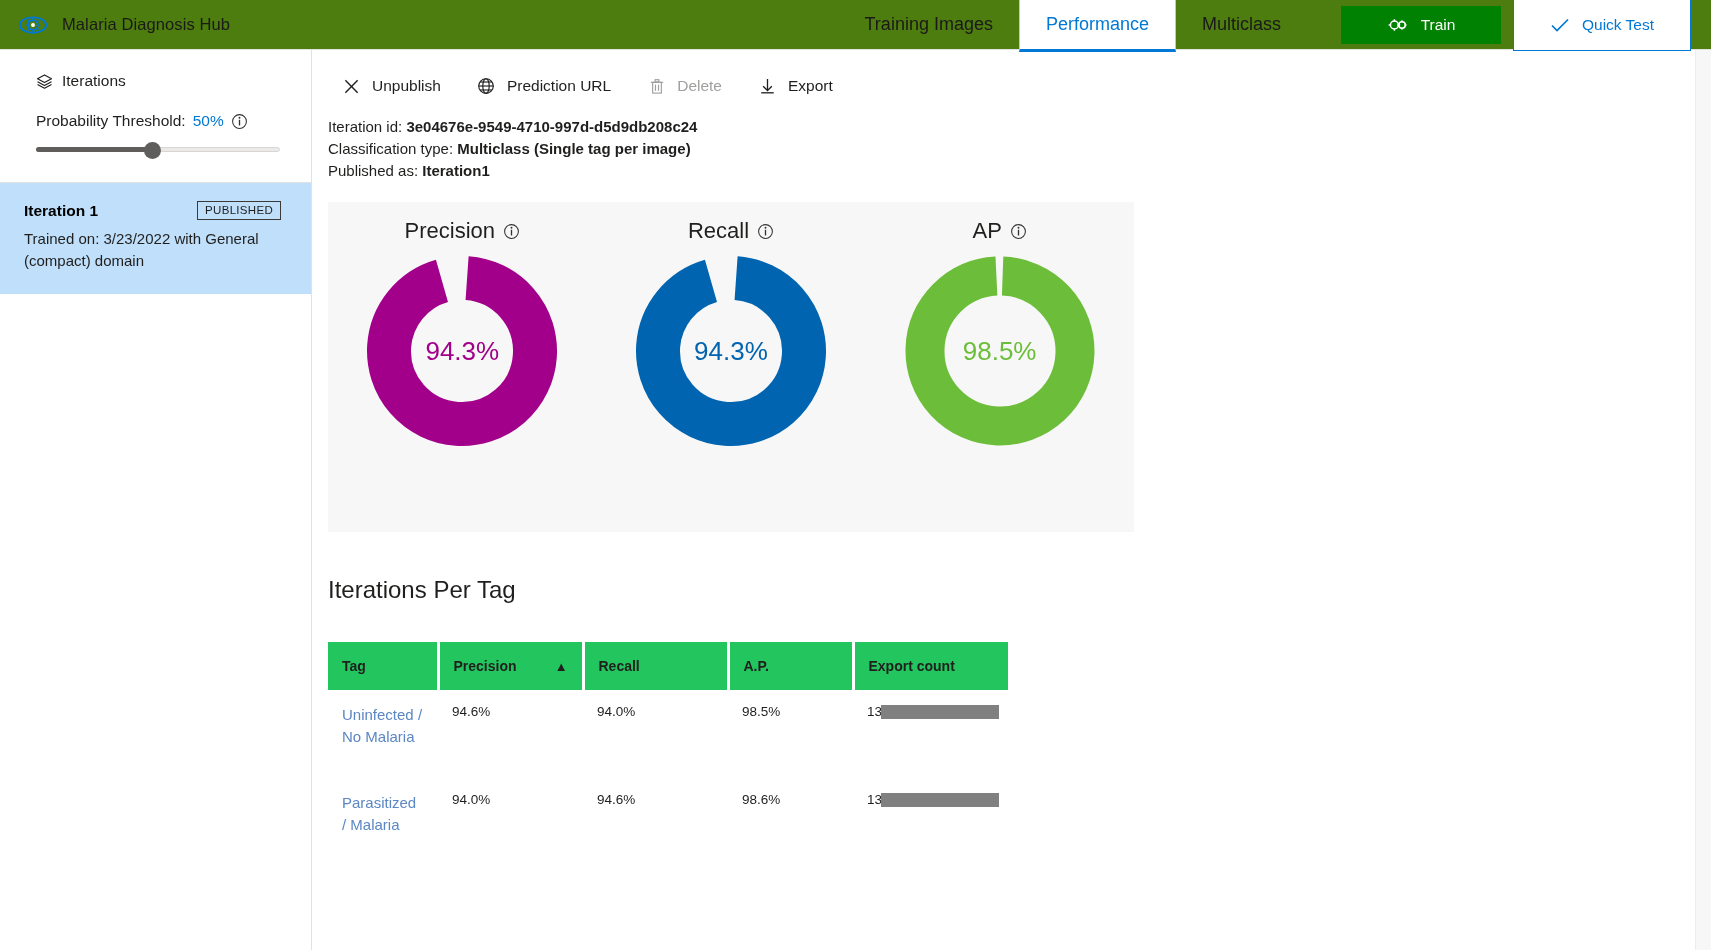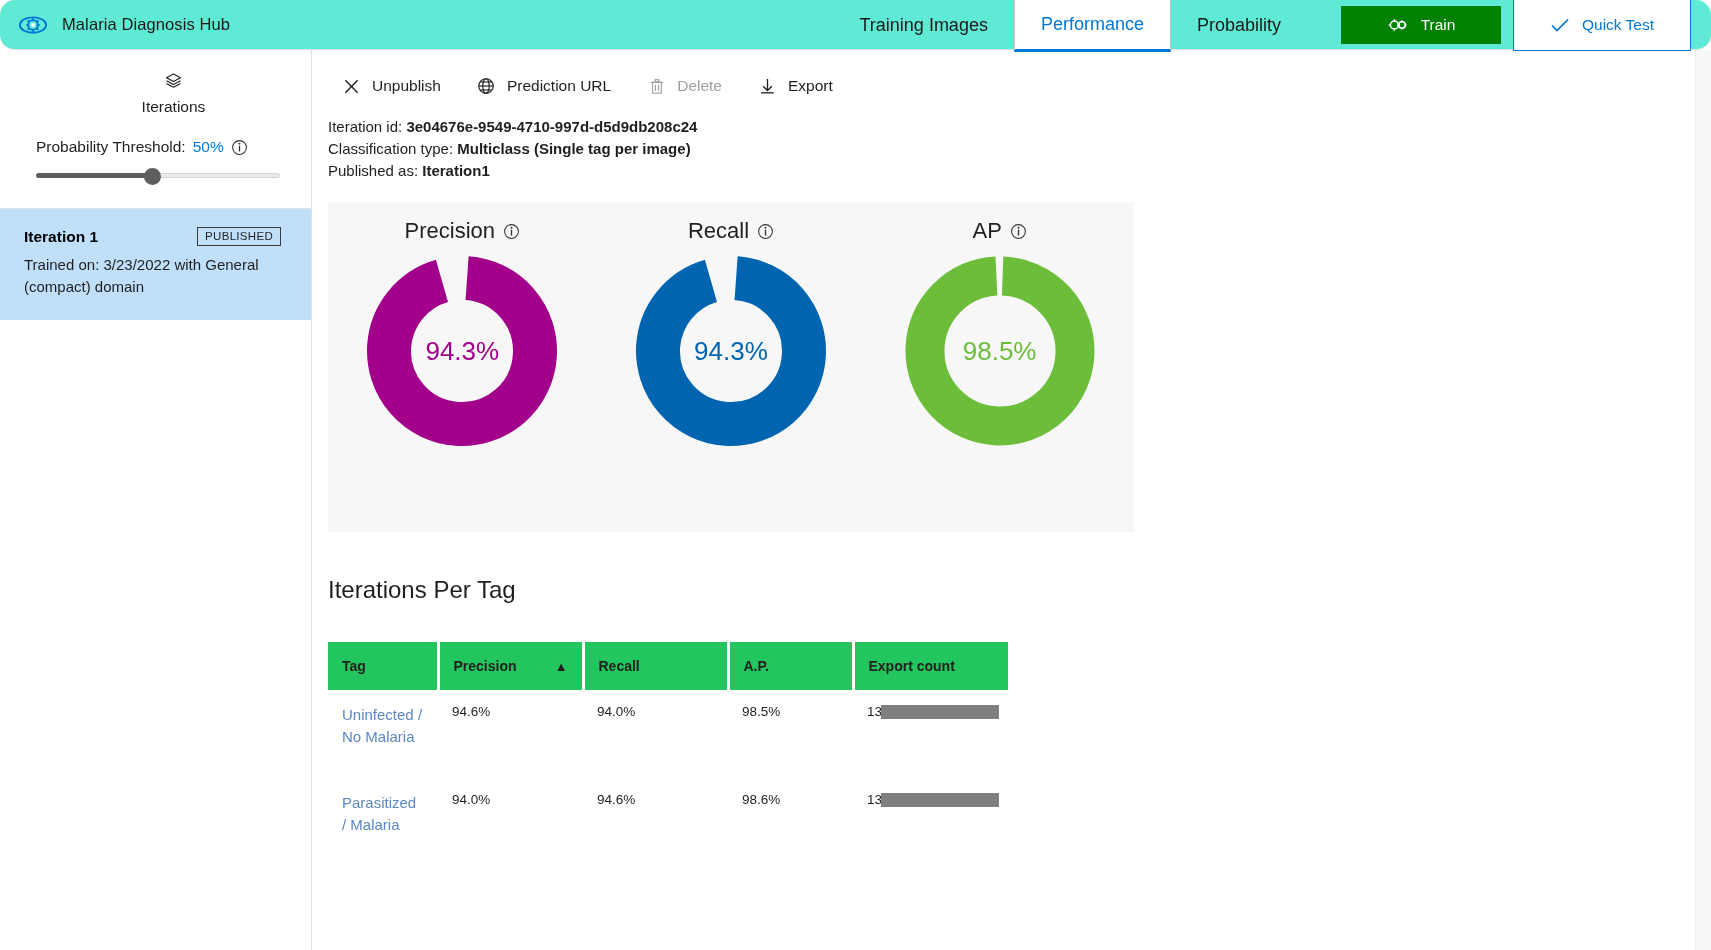--- a/index.html
+++ b/index.html
@@ -13,26 +13,26 @@
     height: 950px;
     font-family: "Liberation Sans", sans-serif;
     color: #201f1e;
     overflow: hidden;
     position: relative;
   }
 
   
   .topbar {
     height: 50px;
-    background: #5eead4;
+    background: #4d7c0f;
     border-bottom: 1px solid #e1e1e1;
     display: flex;
+    align-items: center;
     position: relative;
     box-sizing: border-box;
-    border-radius: 15px;
   }
   .brand {
     display: flex;
     align-items: center;
     gap: 14px;
     padding-left: 18px;
     width: 312px;
     box-sizing: border-box;
   }
   .brand-logo {
@@ -128,21 +128,20 @@
     box-sizing: border-box;
     background: #ffffff;
   }
   .side-head {
     display: flex;
     align-items: center;
     gap: 9px;
     padding: 22px 0 0 36px;
     font-size: 15.5px;
     color: #201f1e;
-    flex-direction: column;
   }
   .threshold-block {
     padding: 22px 34px 0 36px;
   }
   .threshold-label {
     font-size: 15.5px;
     color: #201f1e;
     display: flex;
     align-items: center;
     gap: 7px;
@@ -388,21 +387,21 @@
         <rect x="10.4" y="18.4" width="1.8" height="3.2" rx=".6" transform="rotate(45 11.3 20)"></rect>
       </g>
       <circle cx="16" cy="16" r="2.1" fill="#ffffff"></circle>
     </svg>
     <span class="brand-title">Malaria Diagnosis Hub</span>
   </div>
 
   <div class="topnav">
     <button class="navtab">Training Images</button>
     <button class="navtab active">Performance</button>
-    <button class="navtab">Probability</button>
+    <button class="navtab">Multiclass</button>
   </div>
 
   <div class="topnav-actions">
     <button class="btn-train">
       <svg width="22" height="18" viewBox="0 0 24 20">
         <g fill="none" stroke="#ffffff" stroke-width="1.7">
           <circle cx="8" cy="10" r="4.4"></circle>
           <circle cx="16.5" cy="10" r="3.6"></circle>
         </g>
         <g fill="#ffffff">

